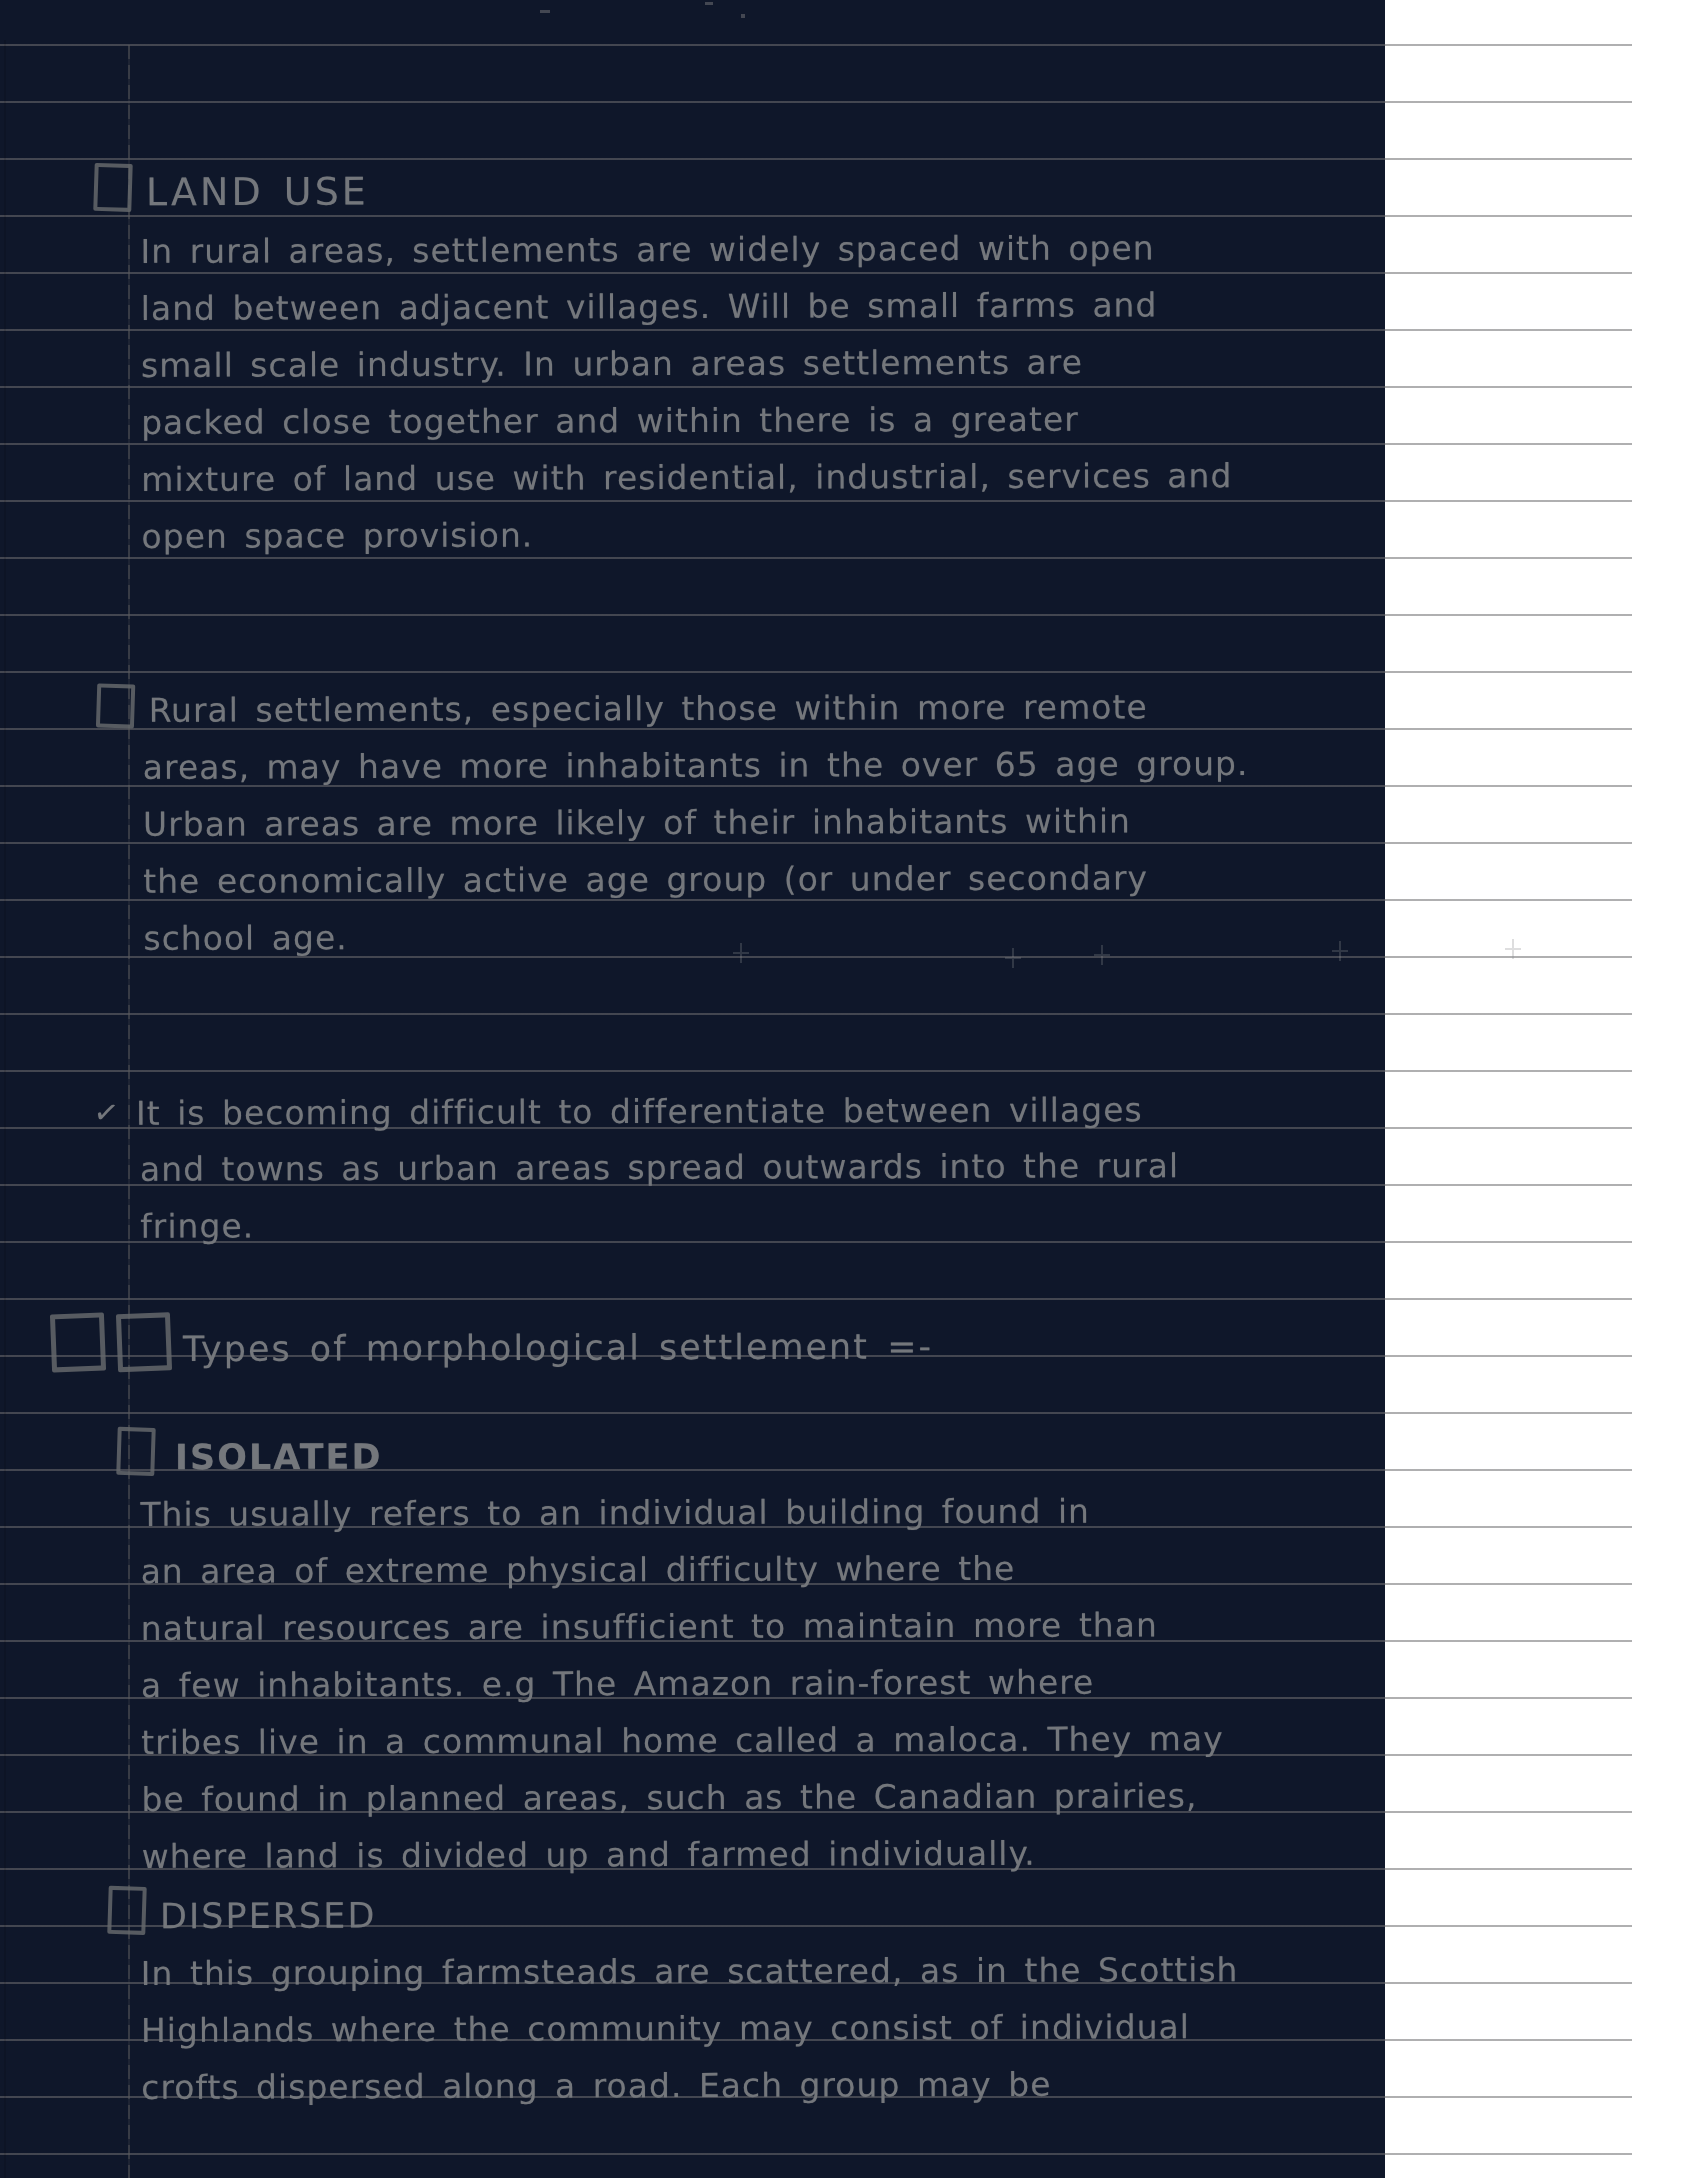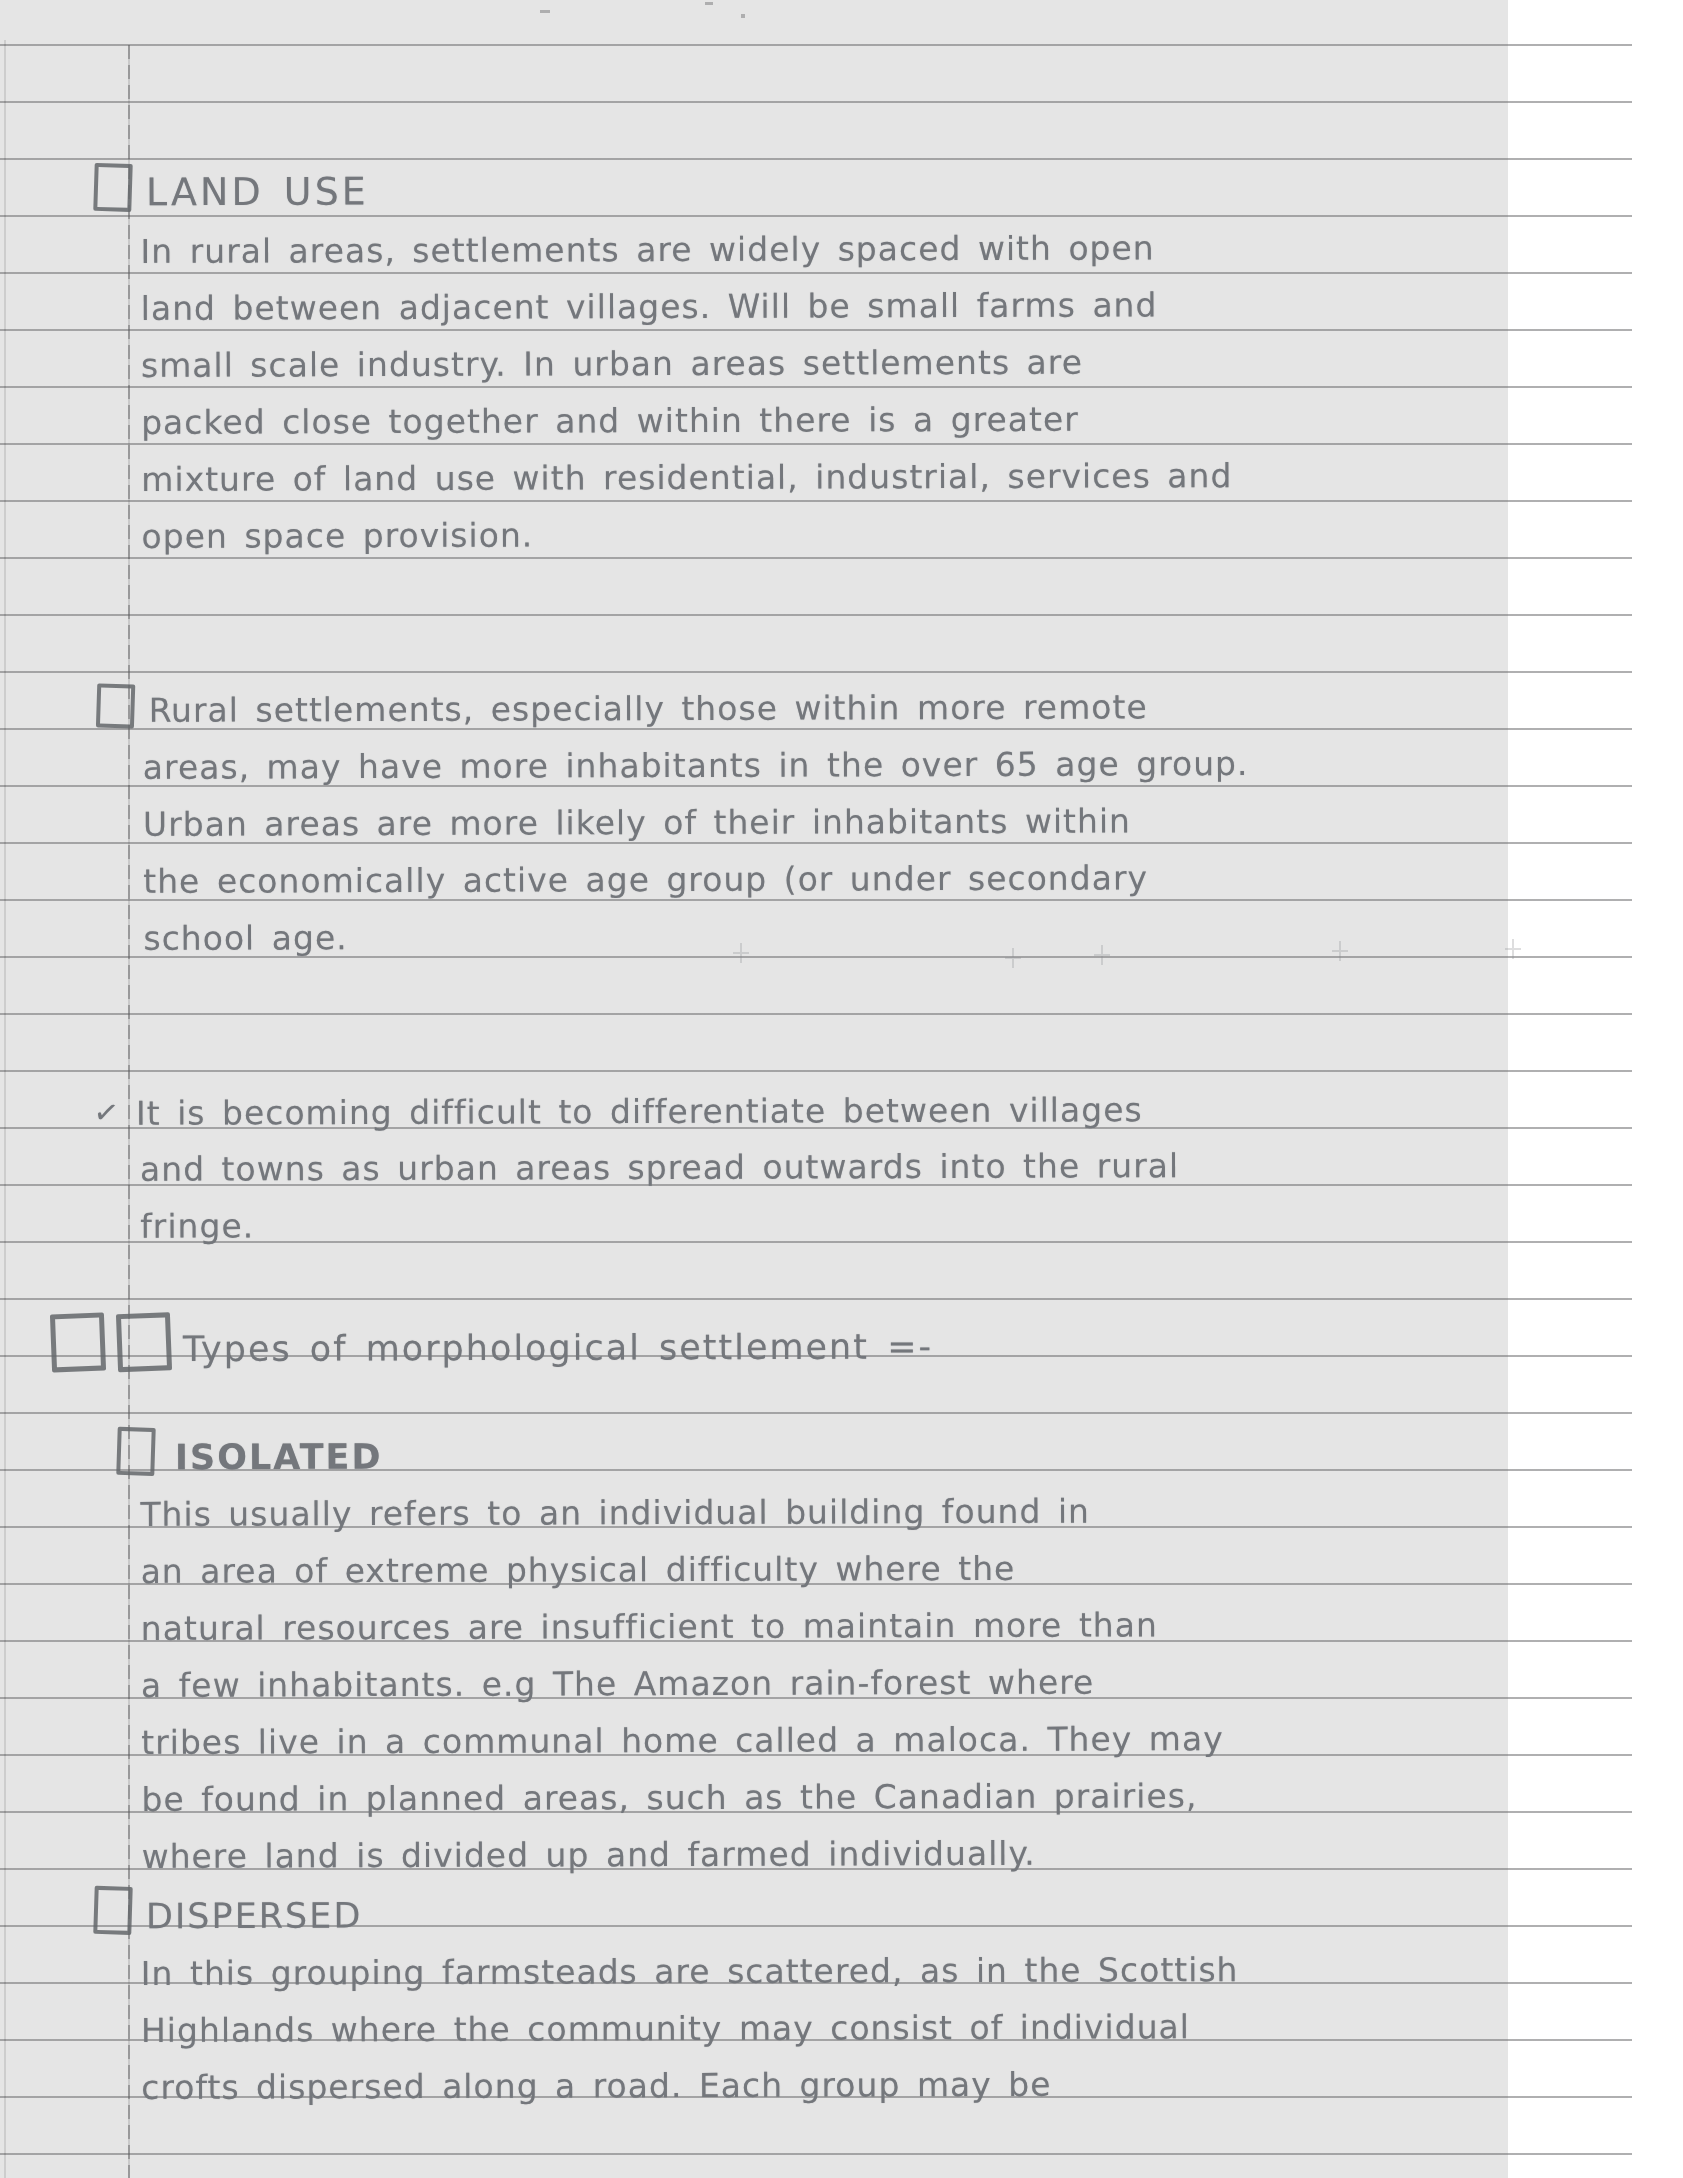--- a/index.html
+++ b/index.html
@@ -1,20 +1,20 @@
 <!DOCTYPE html>
 <html><head>
 <meta charset="utf-8">
 <style>
   html,body{margin:0;padding:0;background:#ffffff;}
   body{width:1683px;height:2178px;position:relative;overflow:hidden;
        font-family:"DejaVu Sans",sans-serif;}
   
-  .paper{position:absolute;left:0;top:0;width:1508px;height:2178px;
-         background:#e5e5e5;}
+  .paper{position:absolute;left:0;top:0;width:1385px;height:2178px;
+         background:#0f172a;}
   .rules{position:absolute;left:0;top:0;width:1632px;height:2178px;
          background-image:repeating-linear-gradient(180deg,
            rgba(0,0,0,0) 0px, rgba(0,0,0,0) 55px,
            rgba(110,110,112,.55) 55px, rgba(110,110,112,.55) 57px);
          background-position:0 -11px;}
   .paper-edge-left{position:absolute;left:4px;top:40px;width:2px;height:2138px;
          background:rgba(0,0,0,.10);}
   .margin-line{position:absolute;left:128px;top:45px;width:2px;height:2134px;
          background:repeating-linear-gradient(180deg,
            rgba(90,90,92,.55) 0 14px, rgba(90,90,92,.2) 14px 20px);}
@@ -103,21 +103,21 @@
   <div class="hw" style="left:141px;top:1484px;">
     <div class="line">This usually refers to an individual building found in</div>
     <div class="line">an area of extreme physical difficulty where the</div>
     <div class="line">natural resources are insufficient to maintain more than</div>
     <div class="line">a few inhabitants. e.g The Amazon rain-forest where</div>
     <div class="line">tribes live in a communal home called a maloca. They may</div>
     <div class="line">be found in planned areas, such as the Canadian prairies,</div>
     <div class="line">where land is divided up and farmed individually.</div>
   </div>
 
-  <div class="hw hdg2" style="left:78px;top:1886px;padding-left:16px;">
+  <div class="hw hdg2" style="left:92px;top:1886px;padding-left:16px;">
     <span class="cb"></span><span>DISPERSED</span>
   </div>
 
   <div class="hw" style="left:141px;top:1943px;">
     <div class="line">In this grouping farmsteads are scattered, as in the Scottish</div>
     <div class="line">Highlands where the community may consist of individual</div>
     <div class="line">crofts dispersed along a road. Each group may be</div>
   </div>
 </div>
 

